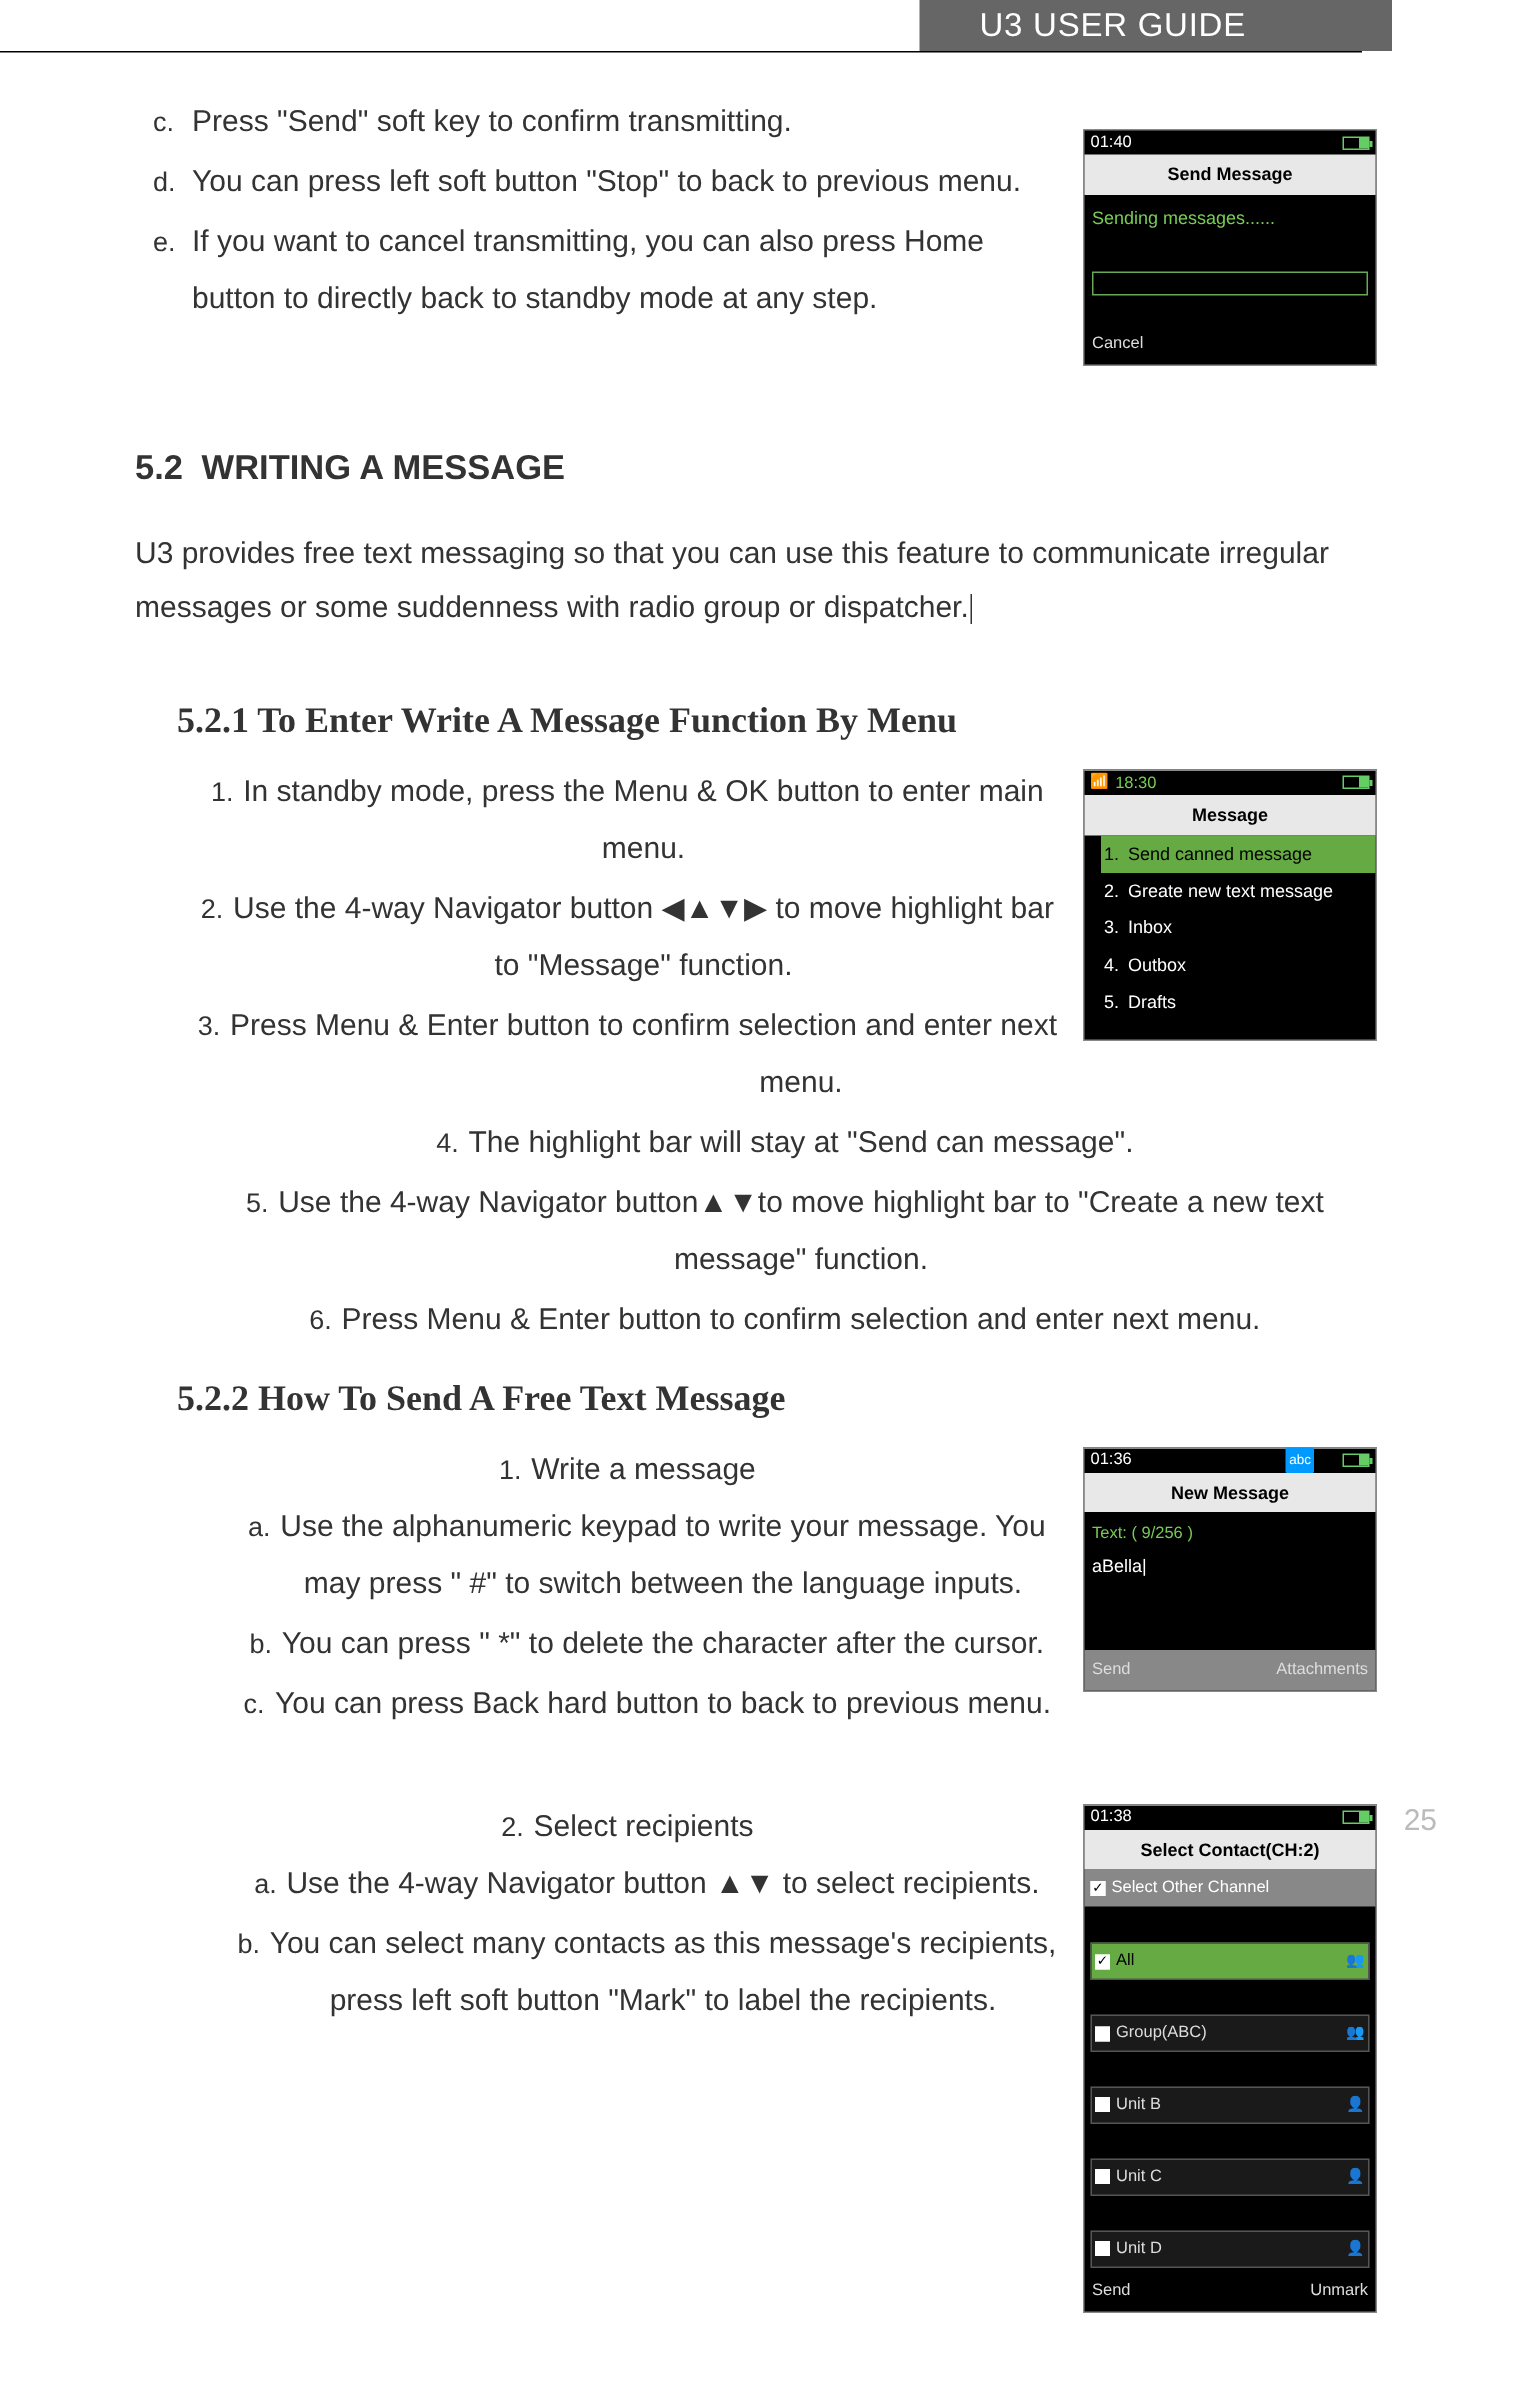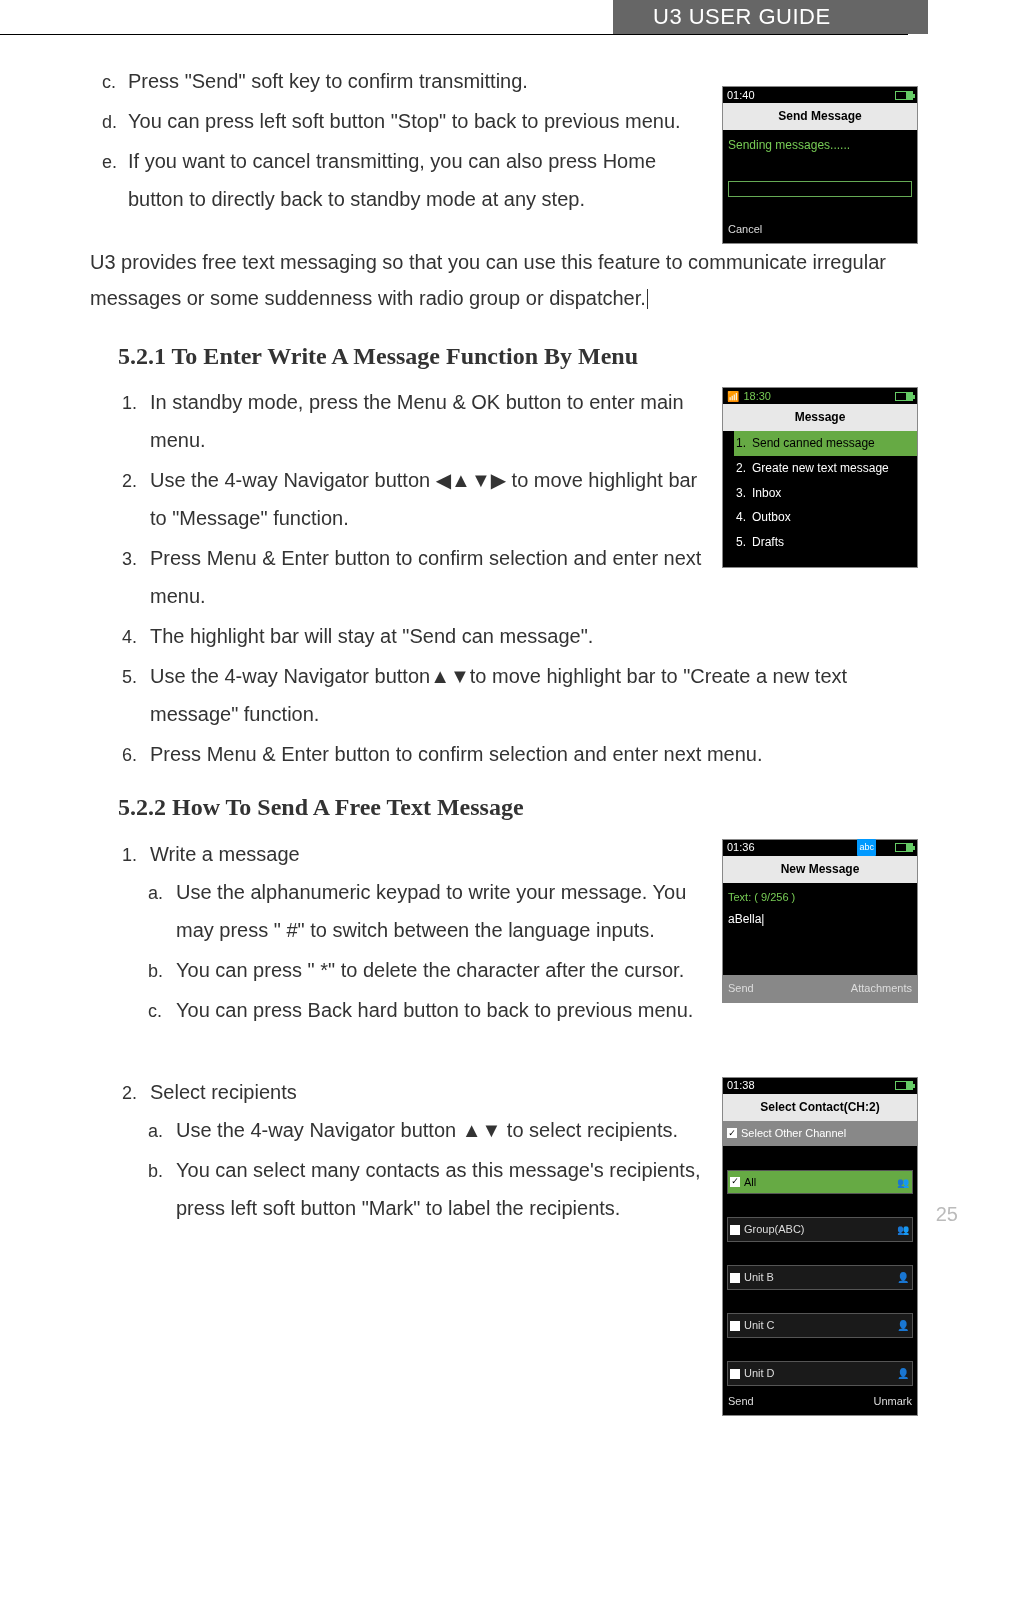--- a/index.html
+++ b/index.html
@@ -39,26 +39,26 @@
       line-height: 1.9;
     }
     .ol-alpha { list-style: none; padding-left: 38px; }
     .ol-alpha > li { margin-bottom: 2px; }
     .ol-alpha .marker { display: inline-block; width: 26px; margin-left: -26px; font-size: 18px;}
     .float-screen { float: right; margin-left: 14px; margin-top: 2px; }
     .clear { clear: both; }
 
     .section-heading { font-size: 23px; font-weight: bold; margin-top: 46px; margin-bottom: 18px; }
     .section-number { margin-right: 6px; }
-    .intro { margin-bottom: 18px; line-height: 1.8; }
+    .intro { margin-bottom: 36px; line-height: 1.8; }
     .cursor::after { content: ""; display: inline-block; width: 1.2px; height: 20px; background: #333; vertical-align: text-bottom; margin-left: 1px;}
 
     .sub-heading { font-size: 24px; font-weight: bold; margin-top: 10px; margin-bottom: 4px; padding-left: 28px; font-family: Liberation Serif, serif;}
     .ol-num { list-style: none; padding-left: 60px; }
-    .ol-num > li { margin-bottom: 2px; }
+    .ol-num > li { margin-bottom: 2px; text-align: center; }
     .ol-num .marker { display: inline-block; width: 28px; margin-left: -28px; font-size: 18px; }
     .item-text { }
 
     .nav-arrows { font-family: Arial; }
 
     
     .screen {
       width: 196px;
       background: #000;
       border: 1px solid #888;
@@ -136,20 +136,24 @@
   </div>
 
   <ol class="ol-alpha">
     <li><span class="marker">c.</span><span class="item-text">Press "Send" soft key to confirm transmitting.</span></li>
     <li><span class="marker">d.</span><span class="item-text">You can press left soft button "Stop" to back to previous menu.</span></li>
     <li><span class="marker">e.</span><span class="item-text">If you want to cancel transmitting, you can also press Home button to directly back to standby mode at any step.</span></li>
   </ol>
 
   <div class="clear"></div>
 
+  <h2 class="section-heading">
+    <span class="section-number">5.2</span>
+    <span>WRITING A MESSAGE</span>
+  </h2>
 
   <p class="intro cursor">U3 provides free text messaging so that you can use this feature to communicate irregular messages or some suddenness with radio group or dispatcher.</p>
 
   <h3 class="sub-heading">5.2.1 To Enter Write A Message Function By Menu</h3>
 
   <div class="float-screen" style="margin-top:4px;">
     <div class="screen">
       <div class="status">
         <span style="display:flex;gap:4px;align-items:center;">
           <span style="font-size:10px;">📶</span>

